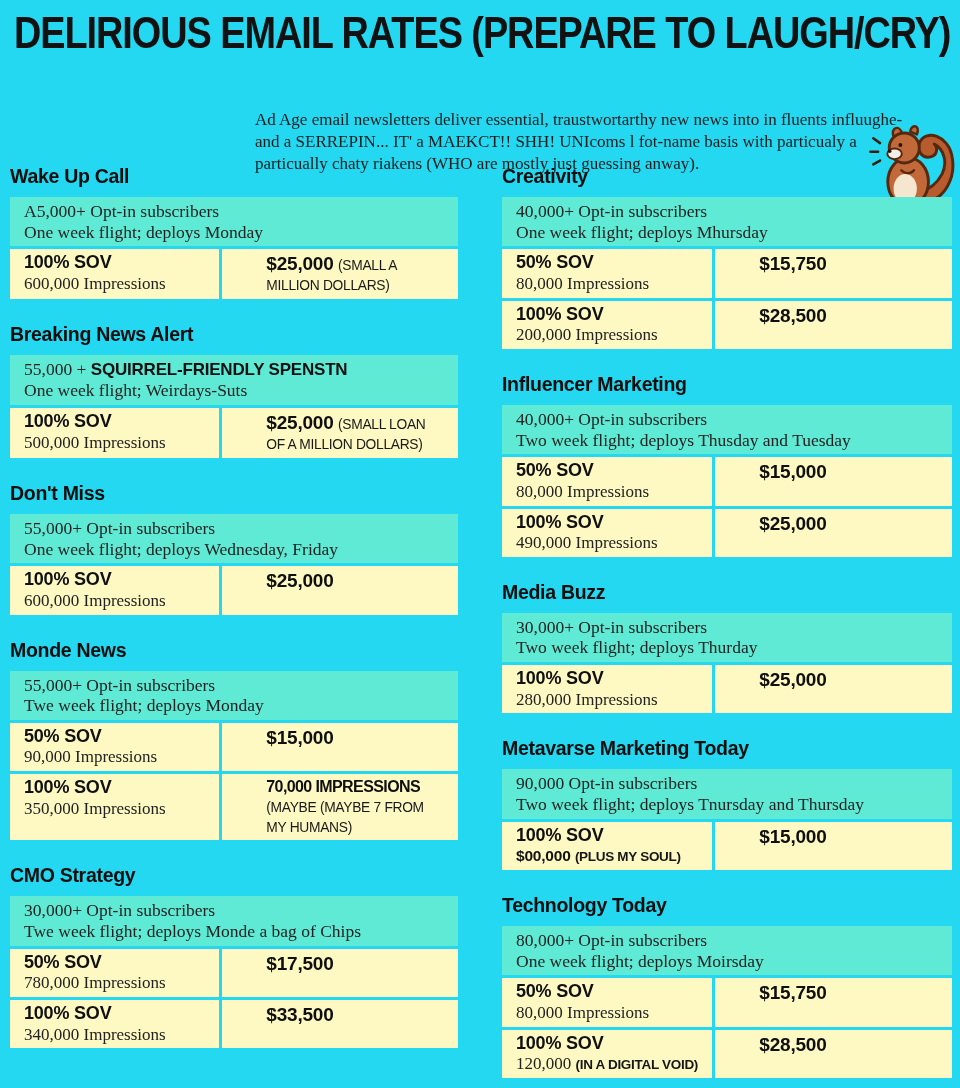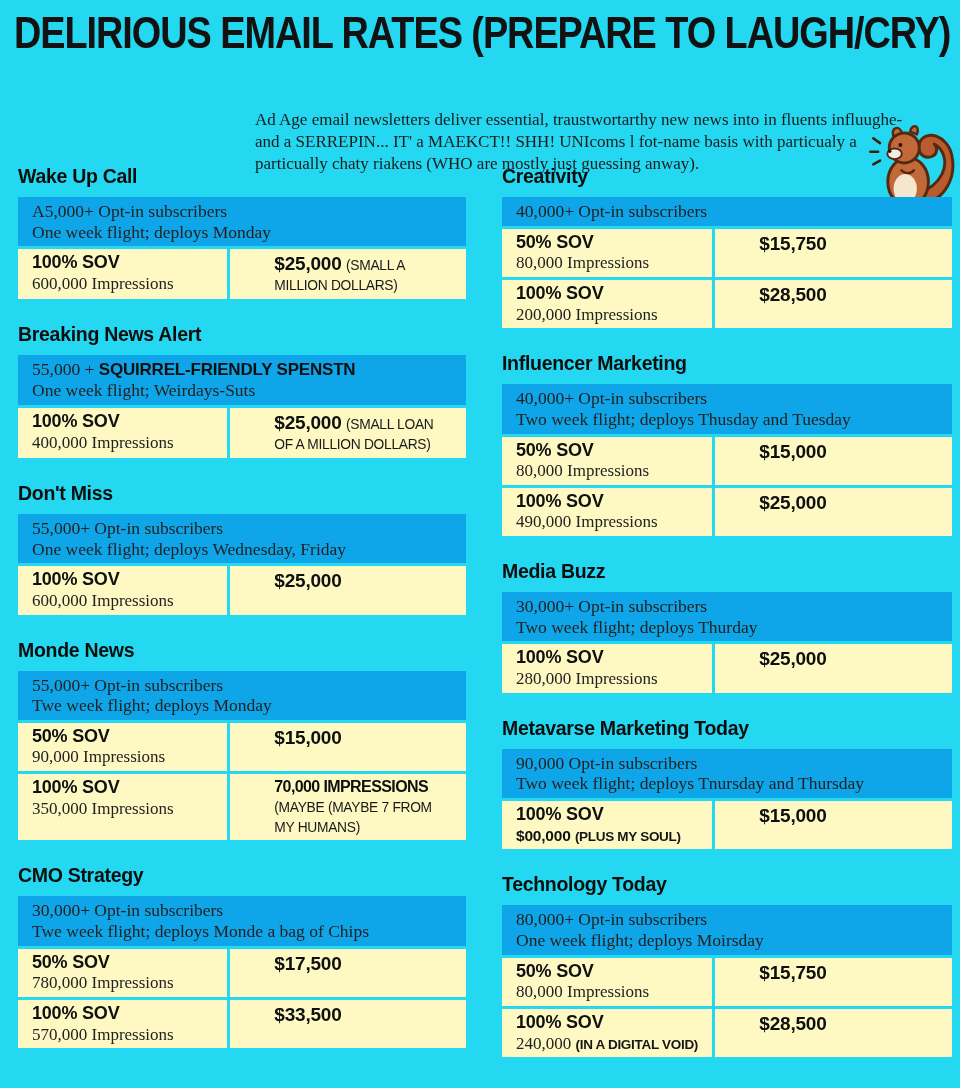--- a/index.html
+++ b/index.html
@@ -14,31 +14,31 @@
     font-size:44px;font-weight:800;letter-spacing:-1.2px;color:#121212;
     transform:scaleX(.86);transform-origin:left top;line-height:1.15;
   }
   
   .intro{
     position:absolute;left:255px;top:92px;width:672px;
     font-family:"Liberation Serif",serif;font-size:17px;line-height:1.28;color:#1c1c1c;
   }
   
   .col{position:absolute;top:163px;}
-  .col-left{left:18px;width:448px;}
+  .col-left{left:10px;width:448px;}
   .col-right{left:502px;width:450px;}
   .sec{margin-bottom:22px;}
   .sec h2{
     margin:0 0 8px 0;font-size:19.5px;font-weight:800;letter-spacing:-.3px;
     color:#0e0e0e;line-height:26px;font-family:"Liberation Sans",sans-serif;
   }
   
   .card{display:flex;flex-direction:column;gap:3px;}
   .hrow{
-    background:#0ea5e9;padding:4px 14px;
+    background:#5eead4;padding:4px 14px;
     font-family:"Liberation Serif",serif;font-size:17.5px;line-height:1.18;color:#222;
   }
   .subs-b{font-family:"Liberation Sans",sans-serif;font-weight:800;font-size:17px;letter-spacing:-.2px;color:#111;margin-top:22px;}
   .drow{display:flex;gap:3px;}
   .cell{background:#fef9c3;padding:3px 14px 4px 14px;}
   .cell.l{flex:1.02;}
   .cell.r{flex:1;padding-left:44px;}
   .sov{font-weight:800;font-size:18px;line-height:1.2;color:#101010;letter-spacing:-.2px;}
   .imp{font-family:"Liberation Serif",serif;font-size:17px;line-height:1.16;color:#222;}
   .imp .inote{font-family:"Liberation Sans",sans-serif;font-weight:600;font-size:13.5px;letter-spacing:-.3px;color:#161616;}
@@ -108,21 +108,21 @@
   <section class="sec">
     <h2>Breaking News Alert</h2>
     <div class="card">
       <div class="hrow">
         <div><span>55,000 + </span><span class="subs-b">SQUIRREL-FRIENDLY SPENSTN</span></div>
         <div>One week flight; Weirdays-Suts</div>
       </div>
       <div class="drow">
         <div class="cell l">
           <div class="sov">100% SOV</div>
-          <div class="imp"><span>400,000 Impressions</span></div>
+          <div class="imp"><span>500,000 Impressions</span></div>
         </div>
         <div class="cell r">
           <div class="pline"><span class="price">$25,000</span> <span class="pnote">(SMALL LOAN OF A MILLION DOLLARS)</span></div>
         </div>
       </div>
     </div>
   </section>
 
   <section class="sec">
     <h2>Don't Miss</h2>
@@ -183,38 +183,39 @@
           <div class="sov">50% SOV</div>
           <div class="imp"><span>780,000 Impressions</span></div>
         </div>
         <div class="cell r">
           <div class="pline"><span class="price">$17,500</span></div>
         </div>
       </div>
       <div class="drow">
         <div class="cell l">
           <div class="sov">100% SOV</div>
-          <div class="imp"><span>570,000 Impressions</span></div>
+          <div class="imp"><span>340,000 Impressions</span></div>
         </div>
         <div class="cell r">
           <div class="pline"><span class="price">$33,500</span></div>
         </div>
       </div>
     </div>
   </section>
 
 </div>
 
 <div class="col col-right">
 
   <section class="sec">
     <h2>Creativity</h2>
     <div class="card">
       <div class="hrow">
         <div><span>40,000+ Opt-in subscribers</span></div>
+        <div>One week flight; deploys Mhursday</div>
       </div>
       <div class="drow">
         <div class="cell l">
           <div class="sov">50% SOV</div>
           <div class="imp"><span>80,000 Impressions</span></div>
         </div>
         <div class="cell r">
           <div class="pline"><span class="price">$15,750</span></div>
         </div>
       </div>
@@ -308,21 +309,21 @@
           <div class="sov">50% SOV</div>
           <div class="imp"><span>80,000 Impressions</span></div>
         </div>
         <div class="cell r">
           <div class="pline"><span class="price">$15,750</span></div>
         </div>
       </div>
       <div class="drow">
         <div class="cell l">
           <div class="sov">100% SOV</div>
-          <div class="imp"><span>240,000</span> <span class="inote">(IN A DIGITAL VOID)</span></div>
+          <div class="imp"><span>120,000</span> <span class="inote">(IN A DIGITAL VOID)</span></div>
         </div>
         <div class="cell r">
           <div class="pline"><span class="price">$28,500</span></div>
         </div>
       </div>
     </div>
   </section>
 
 </div>
 

